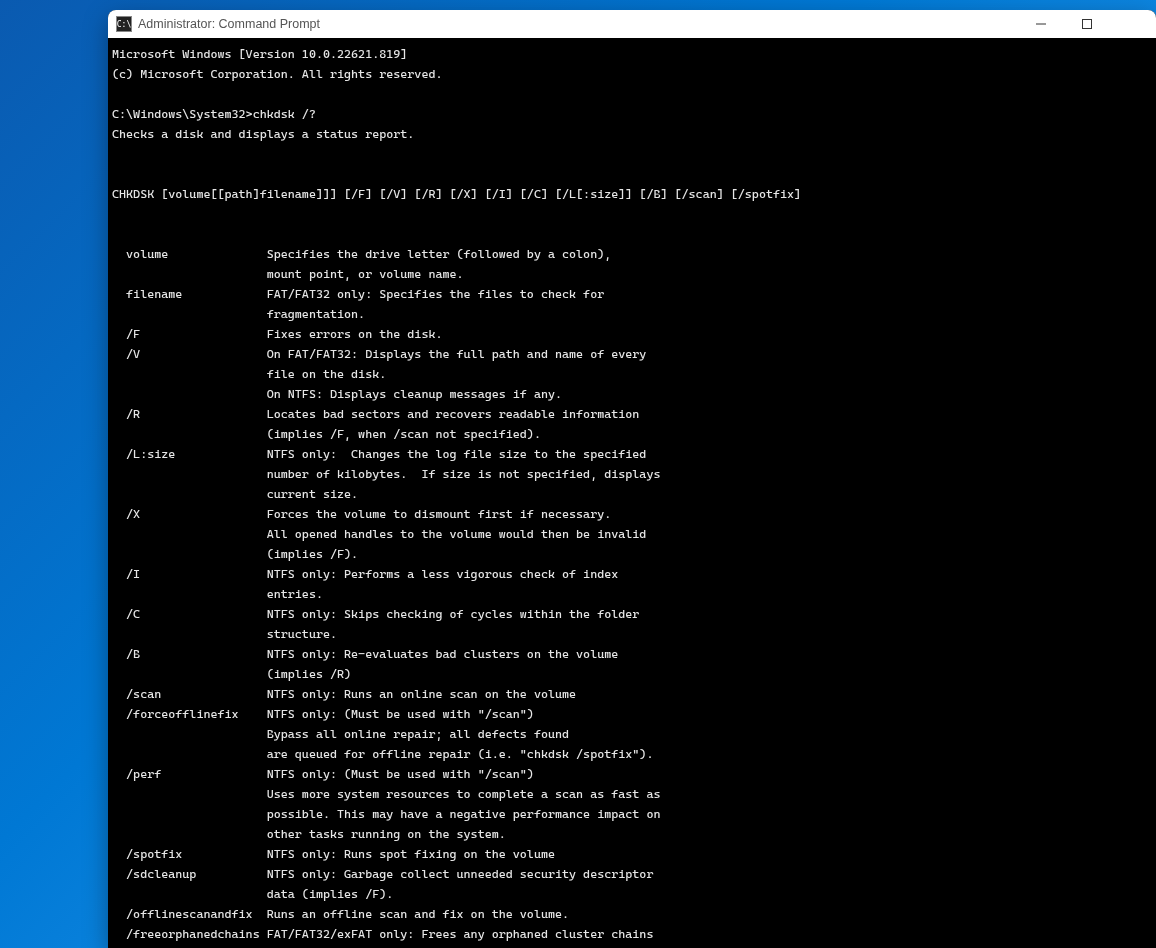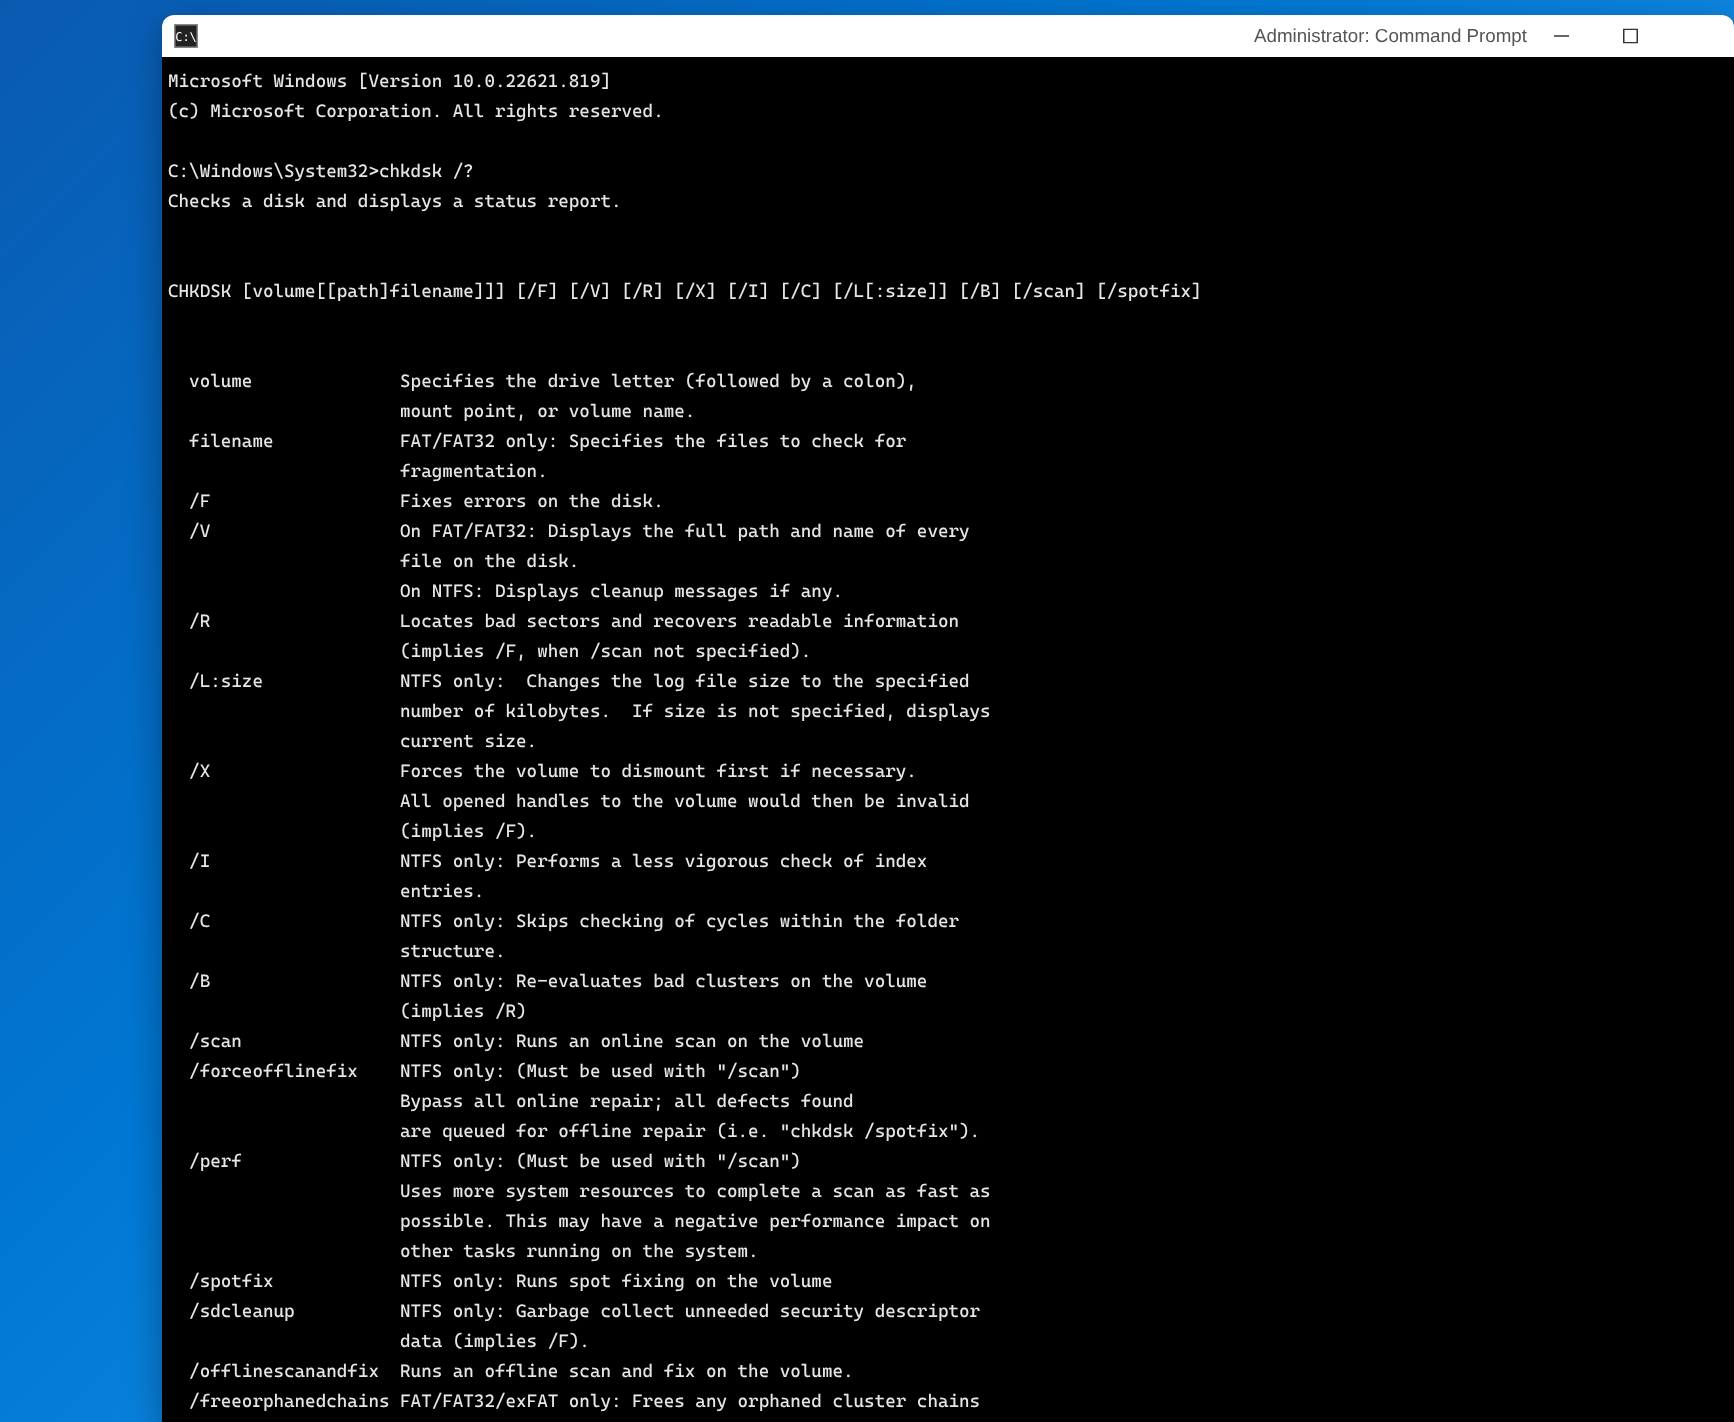--- a/index.html
+++ b/index.html
@@ -45,21 +45,20 @@
     color: #fff;
     font-family: Consolas, monospace;
     font-size: 8px;
     border: 1px solid #888;
     box-sizing: border-box;
   }
   .titlebar .title {
     flex: 1 1 auto;
     white-space: nowrap;
     overflow: hidden;
-    text-align: right;
   }
   .win-controls {
     display: flex;
     height: 100%;
   }
   .win-btn {
     width: 46px;
     height: 100%;
     display: flex;
     align-items: center;

